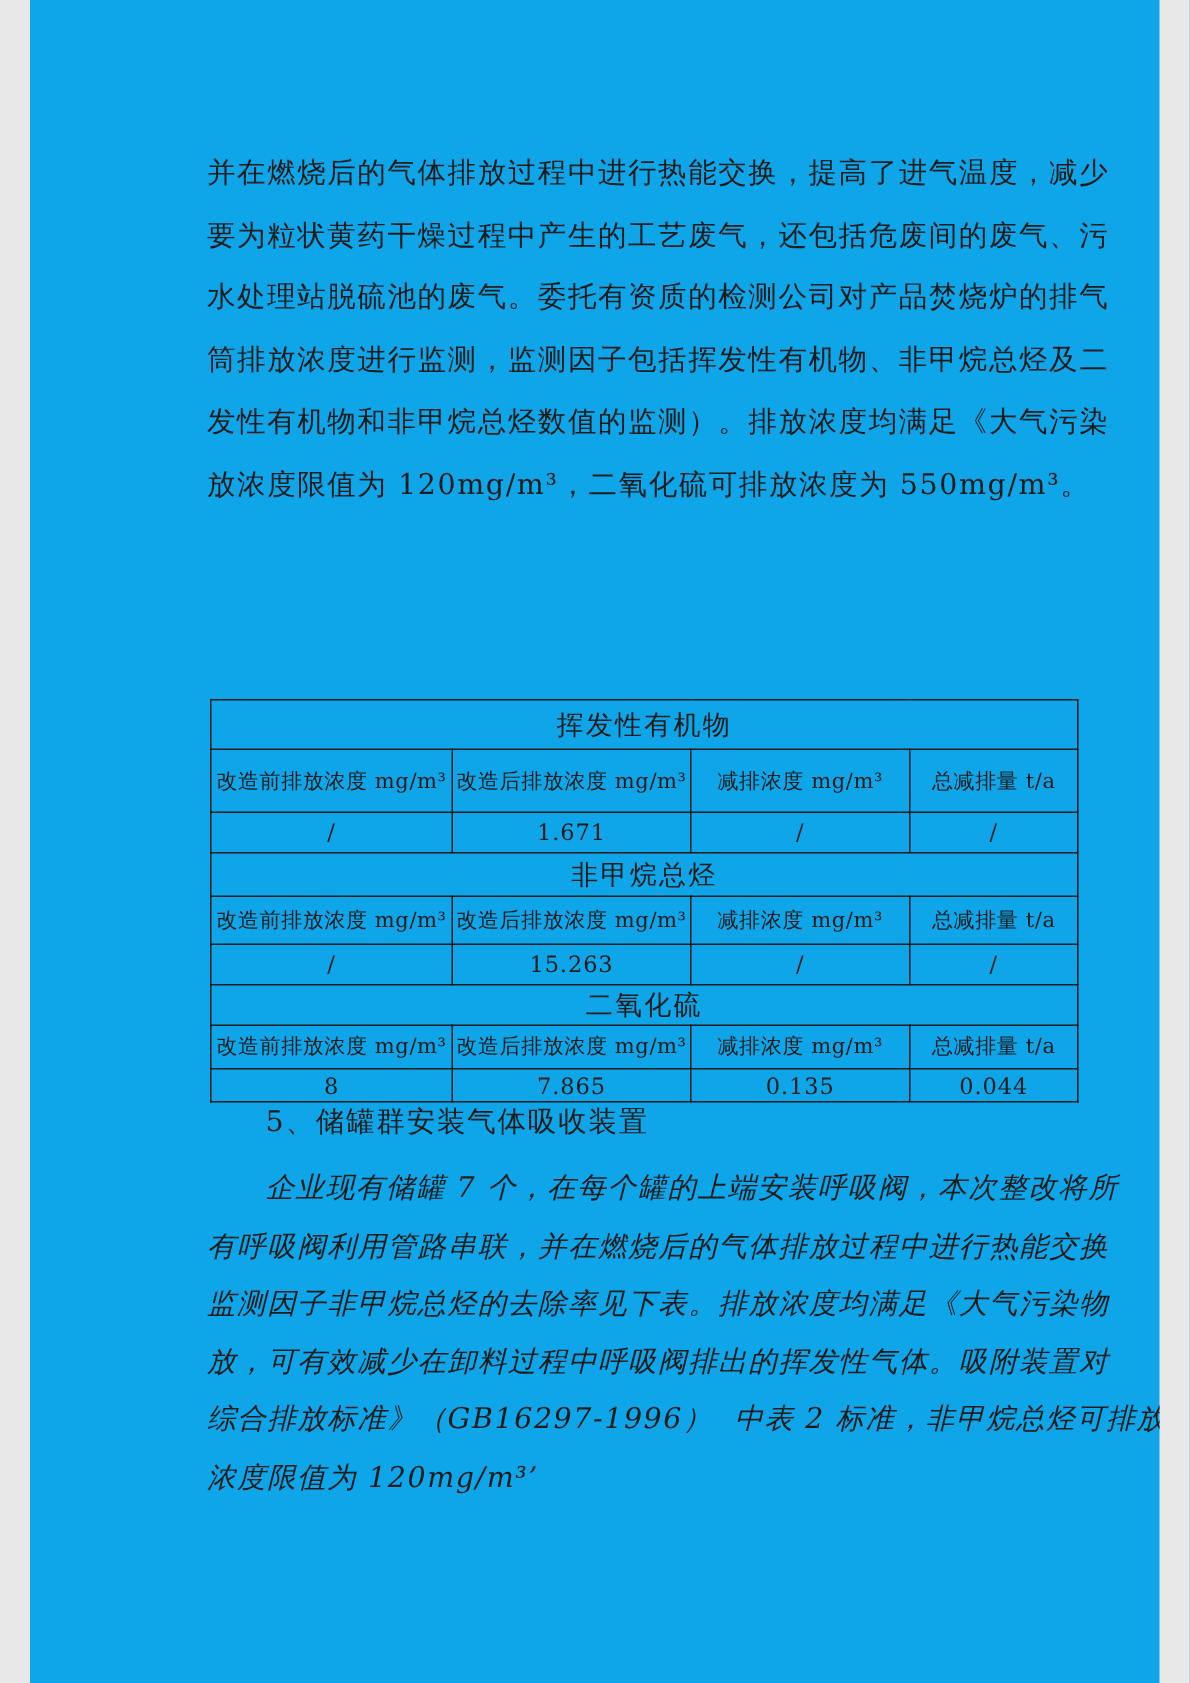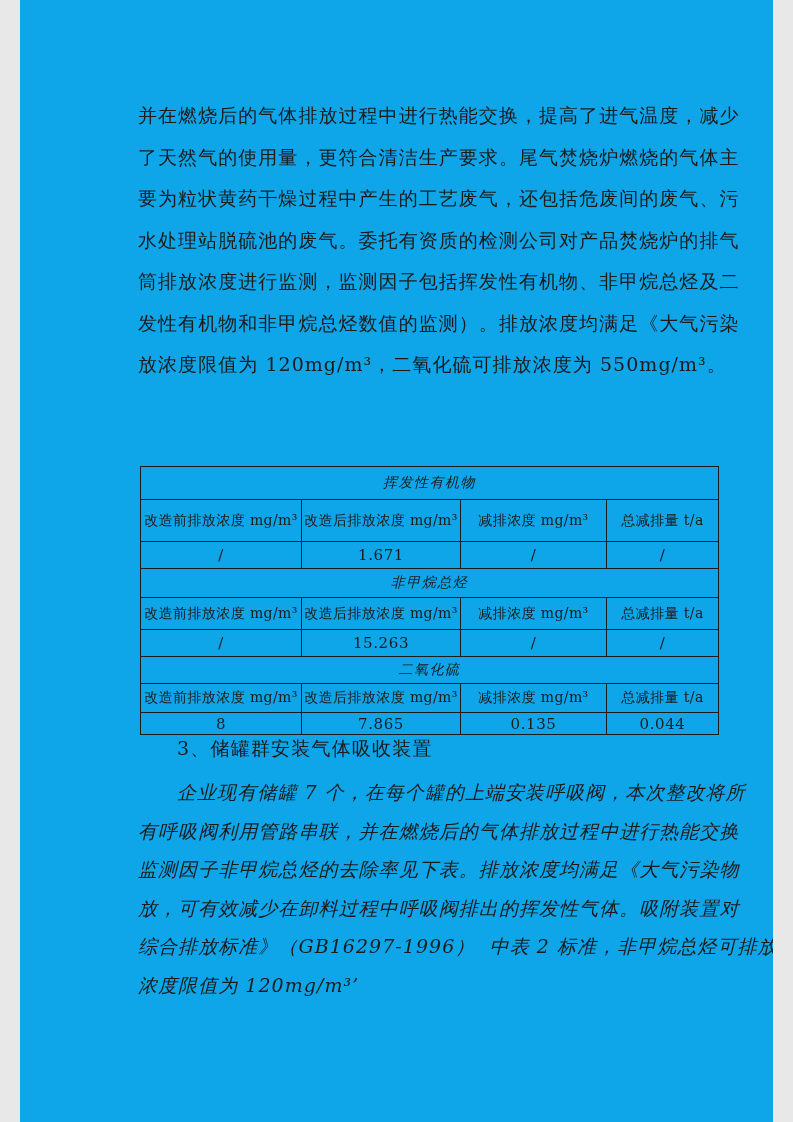--- a/index.html
+++ b/index.html
@@ -34,34 +34,33 @@
     border-collapse:collapse;
     table-layout:fixed;
   }
   .tbl td{
     border:1px solid #1c1c1c;
     text-align:center;
     vertical-align:middle;
     padding:0;
     overflow:hidden;
   }
-  .tbl .band td{font-size:14px;letter-spacing:1.5px;font-style:italic;}
+  .tbl .band td{font-size:18px;letter-spacing:1.5px;}
   .tbl .head td{font-size:14px;letter-spacing:0.4px;white-space:nowrap;}
   .tbl .vals td{font-size:15px;letter-spacing:0.6px;}
   .rh33{height:33px}.rh42{height:42px}.rh29{height:29px}
   .rh32{height:32px}.rh27{height:27px}.rh21{height:22px}
 </style>
 </head>
 <body>
 
 <div class="page">
 
   <div class="para para-a">
     <div class="line">并在燃烧后的气体排放过程中进行热能交换，提高了进气温度，减少</div>
-    <div class="line">了天然气的使用量，更符合清洁生产要求。尾气焚烧炉燃烧的气体主</div>
     <div class="line">要为粒状黄药干燥过程中产生的工艺废气，还包括危废间的废气、污</div>
     <div class="line">水处理站脱硫池的废气。委托有资质的检测公司对产品焚烧炉的排气</div>
     <div class="line">筒排放浓度进行监测，监测因子包括挥发性有机物、非甲烷总烃及二</div>
     <div class="line">发性有机物和非甲烷总烃数值的监测）。排放浓度均满足《大气污染</div>
     <div class="line">放浓度限值为 120mg/m³，二氧化硫可排放浓度为 550mg/m³。</div>
   </div>
 
   <table class="tbl">
     <colgroup>
       <col style="width:161px">
@@ -113,21 +112,21 @@
       </tr>
       <tr class="vals rh21">
         <td>8</td>
         <td>7.865</td>
         <td>0.135</td>
         <td>0.044</td>
       </tr>
     </tbody>
   </table>
 
-  <div class="heading indent">3、储罐群安装气体吸收装置</div>
+  <div class="heading indent">5、储罐群安装气体吸收装置</div>
 
   <div class="para para-b">
     <div class="line indent">企业现有储罐 7 个，在每个罐的上端安装呼吸阀，本次整改将所</div>
     <div class="line">有呼吸阀利用管路串联，并在燃烧后的气体排放过程中进行热能交换</div>
     <div class="line">监测因子非甲烷总烃的去除率见下表。排放浓度均满足《大气污染物</div>
     <div class="line">放，可有效减少在卸料过程中呼吸阀排出的挥发性气体。吸附装置对</div>
     <div class="line">综合排放标准》（GB16297-1996）  中表 2 标准，非甲烷总烃可排放</div>
     <div class="line">浓度限值为 120mg/m³’</div>
   </div>
 

